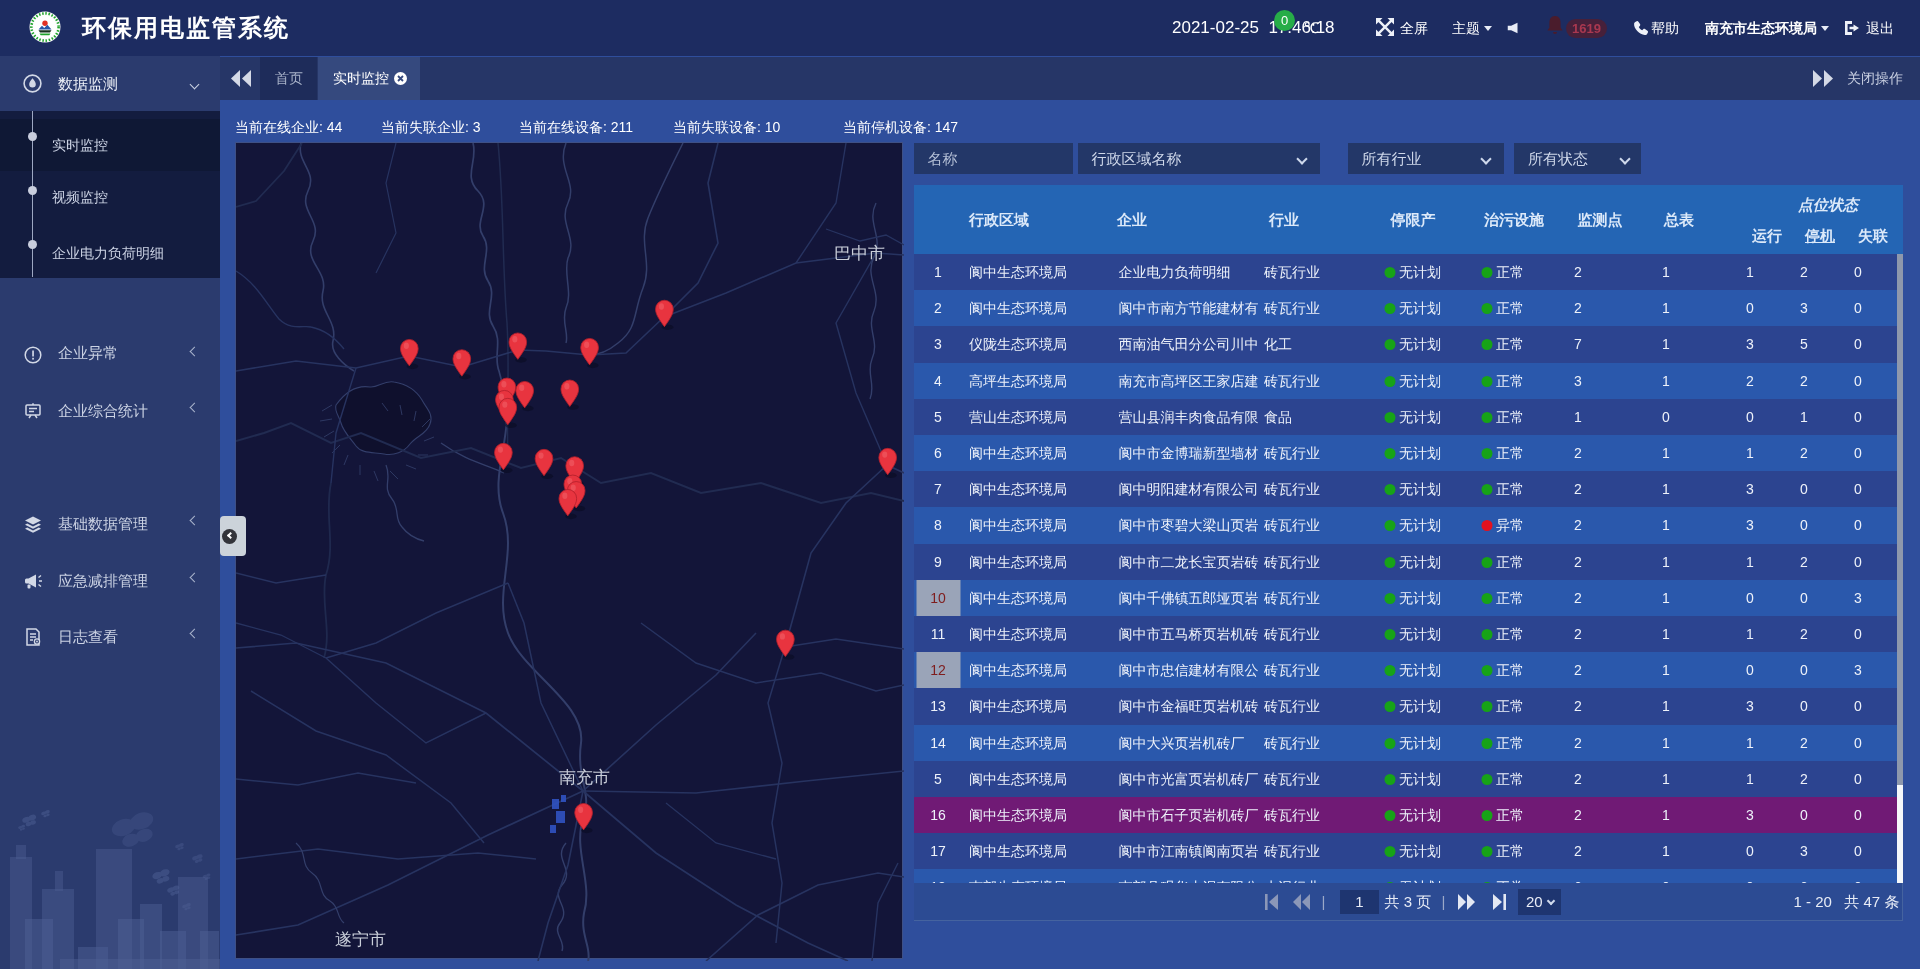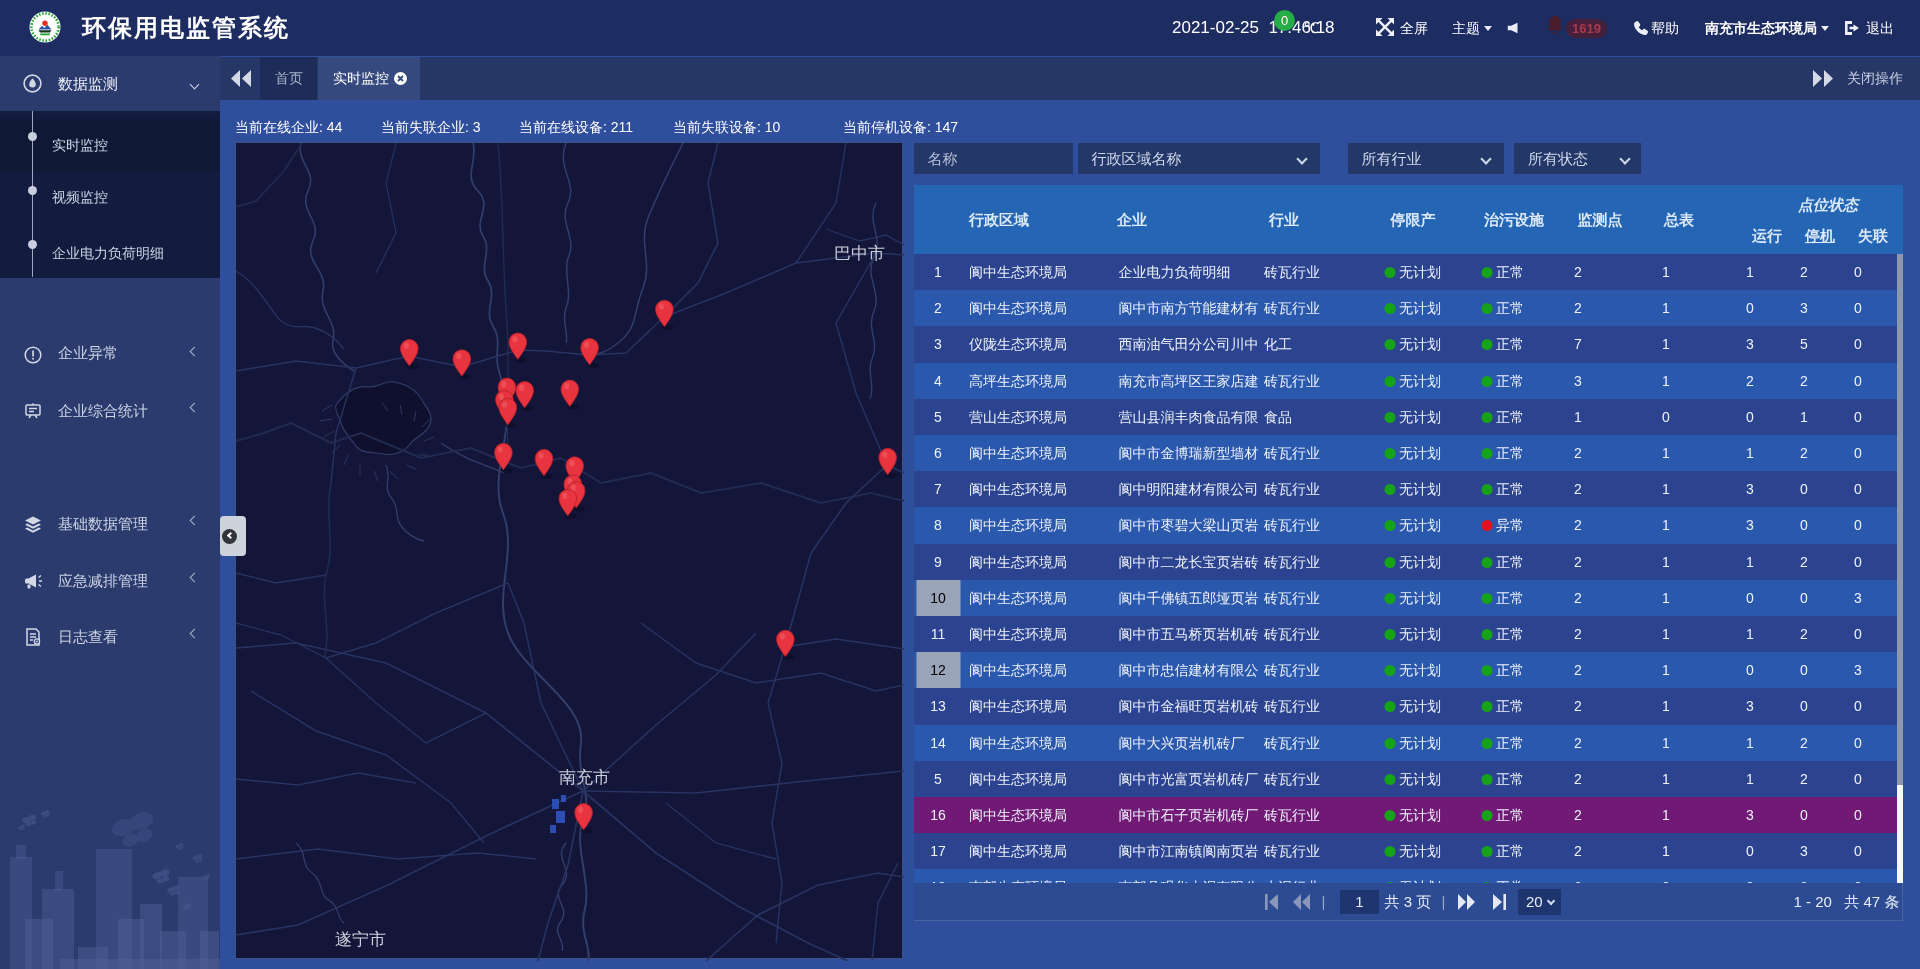--- a/index.html
+++ b/index.html
@@ -33,21 +33,21 @@
 .fbox .ph{margin-left:14px;}
 .fchev{position:absolute;top:12px;width:8px;height:8px;border-left:2px solid #cfd9ec;border-bottom:2px solid #cfd9ec;transform:rotate(-45deg);}
 #thead{position:absolute;left:693.5px;top:128.5px;width:989px;height:69.5px;background:#2465b4;}
 #thead .h{position:absolute;color:#dce9f9;font-size:15px;font-weight:bold;transform:translateX(-50%);white-space:nowrap;}
 #rows{position:absolute;left:693.5px;top:198px;width:989px;height:629px;overflow:hidden;}
 .row{position:absolute;left:0;top:0;width:989px;height:36.2px;}
 .row .c{position:absolute;top:0;line-height:36.2px;color:#eef2fa;font-size:14px;white-space:nowrap;}
 .row .num{left:696px;width:44px;text-align:center;}
 .row .comp{left:898.5px;width:141px;overflow:hidden;}
 .row .v{width:52px;text-align:center;}
-.row .numg{position:absolute;left:696px;top:0;height:36.2px;background:#9aa4b8;color:#000000;font-size:14px;line-height:36.2px;text-align:center;}
+.row .numg{position:absolute;left:696px;top:0;height:36.2px;background:#9aa4b8;color:#7f1d1d;font-size:14px;line-height:36.2px;text-align:center;}
 .row .c,.row .numg,.row .dot{transform:translateX(-693.5px);}
 .dot{position:absolute;top:13px;width:11px;height:11px;border-radius:50%;}
 .dg{background:#17a317;}
 .dr{background:#e3111f;}
 #pgbar{position:absolute;left:693.5px;top:827px;width:989px;height:38px;background:#2c4b93;border-bottom:1px solid #45639f;border-right:1px solid #45639f;}
 #pgbar .p{position:absolute;color:#e8ecf6;font-size:15px;line-height:38px;white-space:nowrap;}
 #sbar{position:absolute;left:1676.5px;top:198px;width:6px;height:629px;background:#8e98ac;}
 #sbar .th{position:absolute;left:0;top:531px;width:6px;height:98px;background:#f6f8fa;}
 .hic{position:absolute;top:16px;}
 </style></head>

